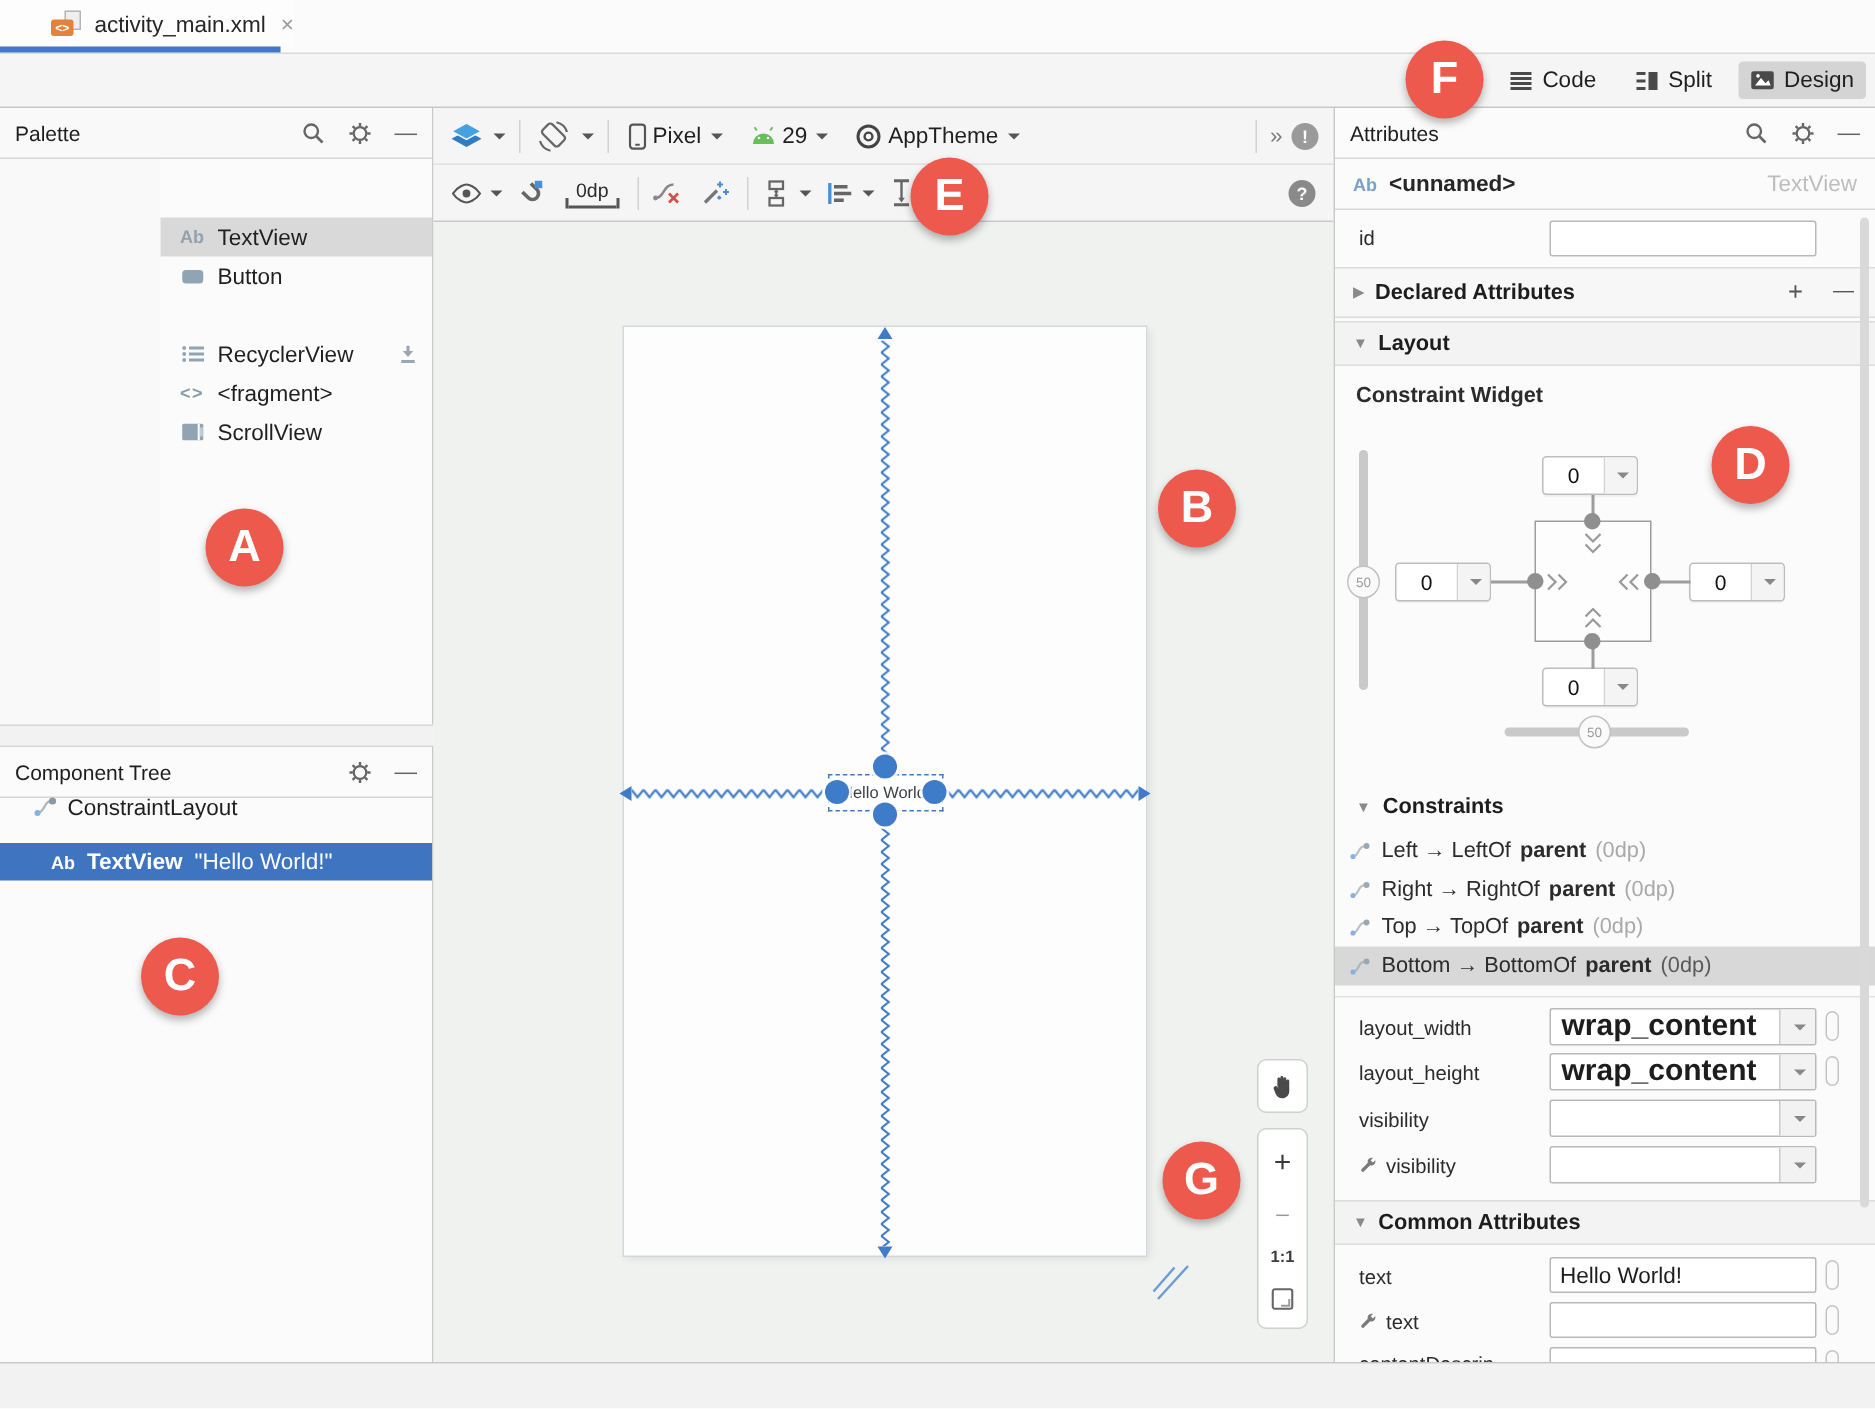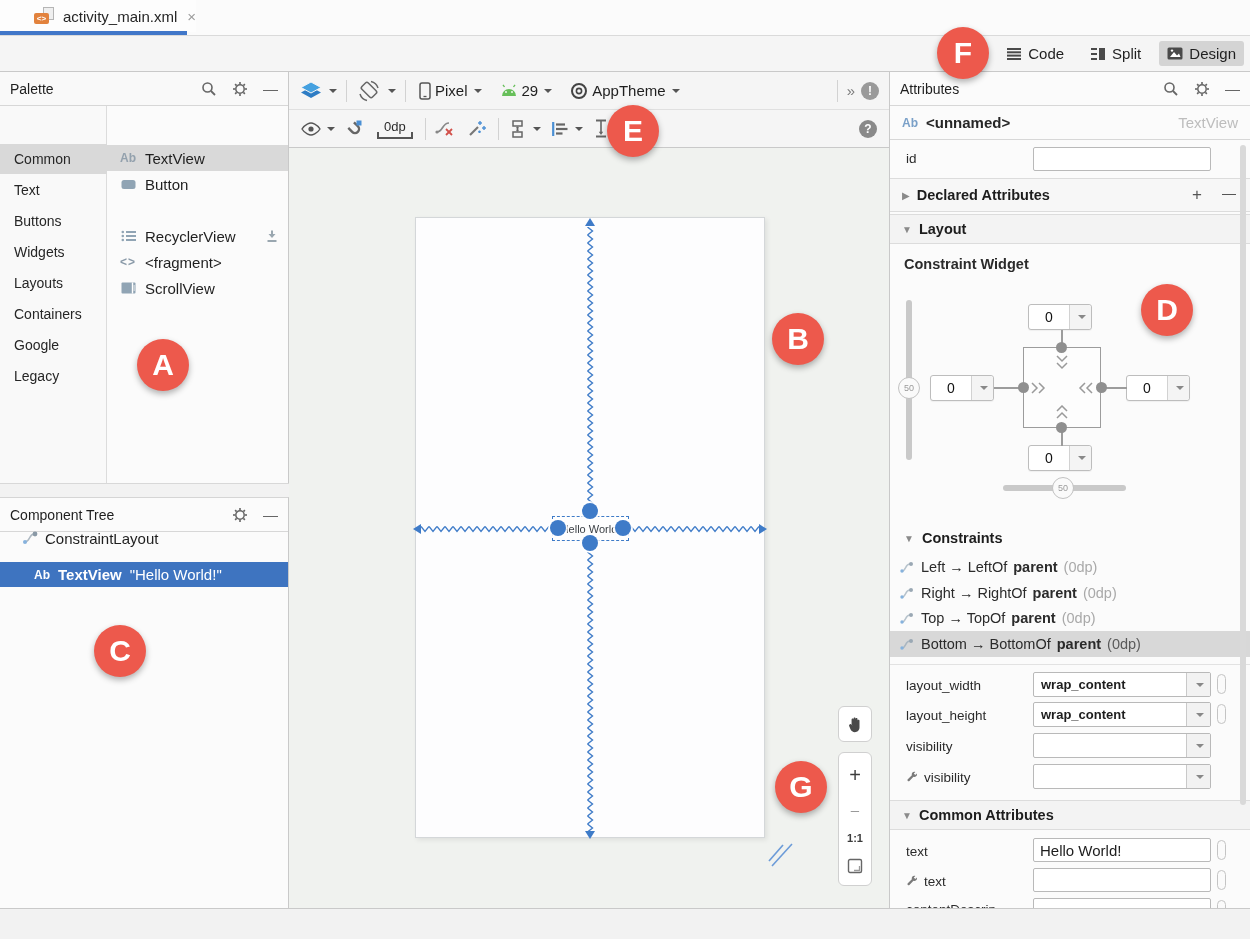--- a/index.html
+++ b/index.html
@@ -78,21 +78,21 @@
   .zplus { font-size:20px; color:#3c3c3c; } .zminus { font-size:15px; color:#9a9a9a; } .zratio { font-size:11px; font-weight:bold; color:#3c3c3c; }
 
   
   .attrs { position:absolute; left:889px; top:72px; width:361px; height:836px; background:#fbfbfb; border-left:1px solid #c9c9c9; overflow:hidden; }
   .a-row2 { position:absolute; left:0; top:34px; width:100%; height:34px; display:flex; align-items:center; padding:0 12px; gap:8px; border-bottom:1px solid #d7d7d7; }
   .a-name { font-size:15px; font-weight:bold; color:#262626; }
   .a-type { margin-left:auto; font-size:15px; color:#bdbdbd; }
   .fld-label { position:absolute; left:16px; font-size:13.5px; color:#2b2b2b; }
   .inputbox { position:absolute; left:143px; width:178px; height:24px; background:#fff; border:1px solid #b9b9b9; border-radius:2px; font-size:14px; padding:0 6px; display:flex; align-items:center; color:#1d1d1d; }
   .dropbox { position:absolute; left:143px; width:178px; height:25px; background:#fff; border:1px solid #b9b9b9; border-radius:2px; display:flex; align-items:center; }
-  .drop-val { flex:1; padding:0 7px; font-size:13px; font-weight:600; color:#1d1d1d; white-space:nowrap; overflow:hidden; }
+  .drop-val { flex:1; padding:0 7px; font-size:20px; font-weight:600; color:#1d1d1d; white-space:nowrap; overflow:hidden; }
   .drop-caret { width:24px; align-self:stretch; border-left:1px solid #c9c9c9; background:#f2f2f2; display:flex; align-items:center; justify-content:center; }
   .pill { position:absolute; left:327px; width:9px; height:20px; border:1px solid #c4c4c4; border-radius:5px; background:#fafafa; }
   .sec-head { position:absolute; left:0; width:100%; height:30px; background:#f3f3f3; border-top:1px solid #dcdcdc; border-bottom:1px solid #dcdcdc; display:flex; align-items:center; padding-left:12px; gap:7px; }
   .sec-title { font-weight:bold; font-size:14.5px; color:#1d1d1d; }
   .tri { color:#8a8a8a; font-size:10px; }
   .pm { font-size:17px; color:#555; }
   .cw-field { position:absolute; width:64px; height:26px; background:#fff; border:1px solid #bdbdbd; border-radius:3px; display:flex; box-shadow:0 1px 1px rgba(0,0,0,0.05); }
   .cw-num { flex:1; display:flex; align-items:center; justify-content:center; font-size:14px; color:#111; }
   .cw-car { width:22px; border-left:1px solid #d2d2d2; background:#f4f4f4; display:flex; align-items:center; justify-content:center; border-radius:0 3px 3px 0; }
   .cw-line { position:absolute; background:#9c9c9c; }
@@ -194,30 +194,20 @@
               <line x1="3.1" y1="3.1" x2="4.6" y2="4.6"></line>
               <line x1="11.4" y1="11.4" x2="12.9" y2="12.9"></line>
               <line x1="3.1" y1="12.9" x2="4.6" y2="11.4"></line>
               <line x1="11.4" y1="4.6" x2="12.9" y2="3.1"></line>
             </g>
           </svg>
         <span class="mini">—</span>
       </span>
     </div>
     <div class="pal-body">
-      <div class="pal-cats">
-        <div class="pal-cat sel" style="top:38px">Common</div>
-        <div class="pal-cat" style="top:69px">Text</div>
-        <div class="pal-cat" style="top:100px">Buttons</div>
-        <div class="pal-cat" style="top:131px">Widgets</div>
-        <div class="pal-cat" style="top:162px">Layouts</div>
-        <div class="pal-cat" style="top:193px">Containers</div>
-        <div class="pal-cat" style="top:224px">Google</div>
-        <div class="pal-cat" style="top:255px">Legacy</div>
-      </div>
       <div class="pal-list">
         <div class="pal-item sel" style="top:39px">
           <span class="pic ab-glyph">Ab</span>
           <span>TextView</span>
         </div>
         <div class="pal-item" style="top:65px">
           <span class="pic">
               <svg width="15" height="11" viewBox="0 0 15 11">
                 <rect x="0.5" y="1" width="14" height="9" rx="2.5" fill="#90a4b4"></rect>
               </svg>

